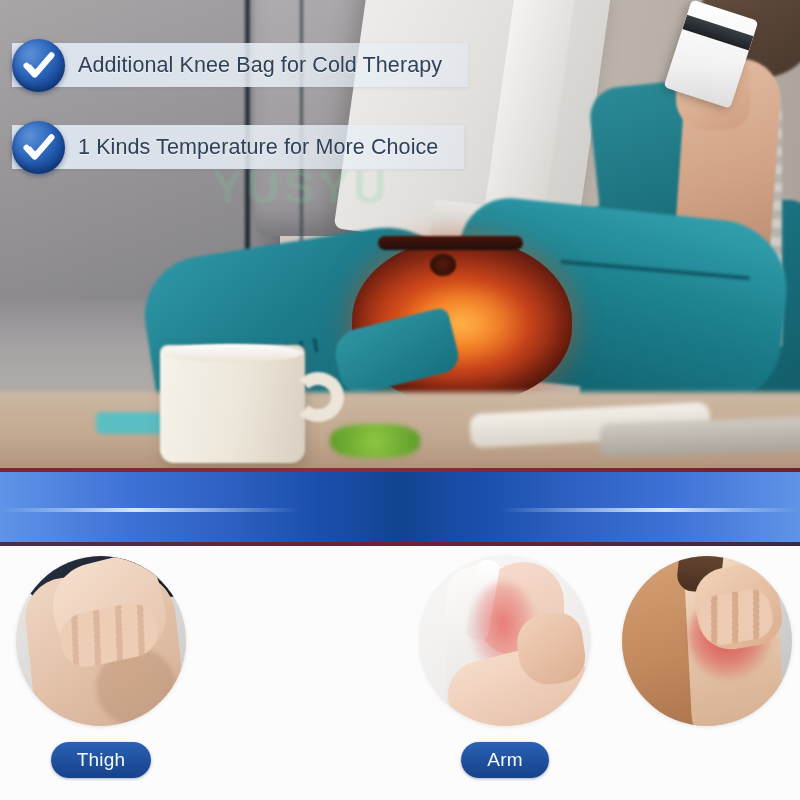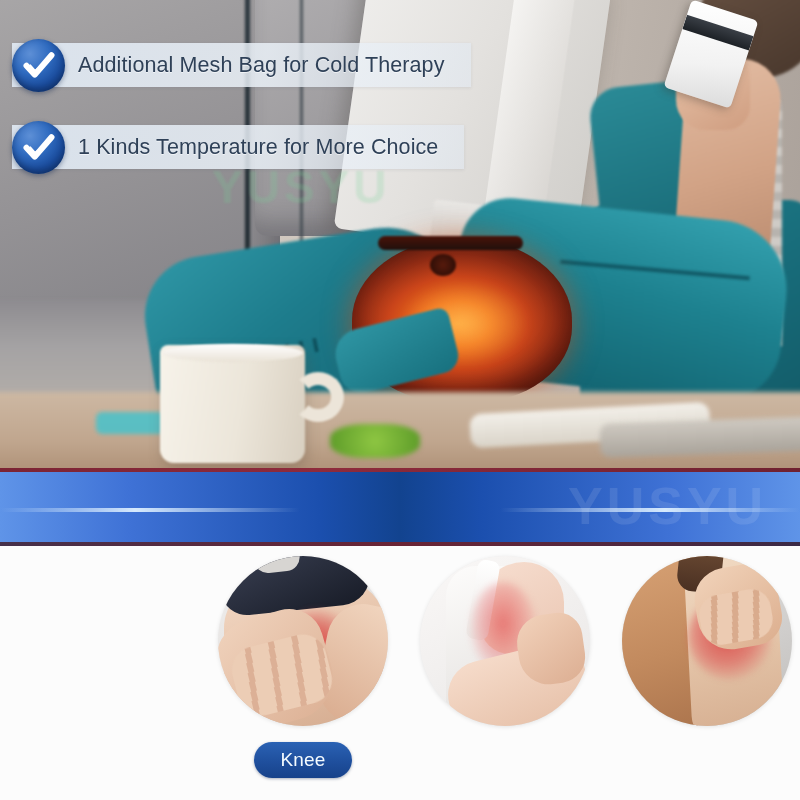--- a/index.html
+++ b/index.html
@@ -318,21 +318,21 @@
     <div class="mug-rim"></div>
     <div class="mug-handle"></div>
 
     <div class="watermark-hero">YUSYU</div>
   </div>
 
   <div class="bullets">
 
     <div class="bullet bullet-1">
       <div class="bar">
-        <span class="bar-text">Additional Mesh Bag for Cold Therapy</span>
+        <span class="bar-text">Additional Knee Bag for Cold Therapy</span>
       </div>
       <span class="check">
         <svg viewBox="0 0 36 36" aria-hidden="true">
           <path d="M6 18.5 L14 26 L30 7.5 L26.5 13 L14.2 21.5 L9.5 16.2 Z" fill="#ffffff"></path>
           <path d="M5.5 17.8 L13.8 26.6 L30.5 7.2" stroke="#ffffff" stroke-width="6" stroke-linecap="round" stroke-linejoin="round" fill="none"></path>
         </svg>
       </span>
     </div>
 
     <div class="bullet bullet-2">
@@ -345,53 +345,52 @@
           <path d="M5.5 17.8 L13.8 26.6 L30.5 7.2" stroke="#ffffff" stroke-width="6" stroke-linecap="round" stroke-linejoin="round" fill="none"></path>
         </svg>
       </span>
     </div>
 
   </div>
 
   <div class="banner">
     <div class="banner-line-top"></div>
     <div class="banner-body"></div>
-    <div class="watermark-banner">YUSYU</div>
     <div class="accent-l"></div>
     <div class="accent-r"></div>
     <div class="banner-line-bot"></div>
   </div>
 
   <div class="uses">
 
-
-    <div class="use u1">
+    <div class="use u0">
       <div class="thumb">
-        <div class="k-bg"></div>
-        <div class="k-leg"></div>
-        <div class="k-shorts"></div>
-        <div class="k-shorts-hl"></div>
-        <div class="k-pain"></div>
-        <div class="k-hand-r"></div>
-        <div class="k-hand-l"></div>
-        <div class="k-knuck"></div>
+        <div class="t-bg-thigh"></div>
+        <div class="t-shorts"></div>
+        <div class="t-shorts2"></div>
+        <div class="t-thigh"></div>
+        <div class="t-hair"></div>
+        <div class="t-hand"></div>
+        <div class="t-fingers"></div>
       </div>
-      <span class="pill">Knee</span>
-    </div>
+      <span class="pill">Thigh</span>
+    </div>
+
 
     <div class="use u2">
       <div class="thumb">
         <div class="a-bg"></div>
         <div class="a-torso"></div>
         <div class="a-shoulder"></div>
         <div class="a-strap"></div>
         <div class="a-pain"></div>
         <div class="a-forearm"></div>
         <div class="a-hand"></div>
       </div>
+      <span class="pill">Arm</span>
     </div>
 
     <div class="use u3">
       <div class="thumb">
         <div class="c-bg"></div>
         <div class="c-leg-back"></div>
         <div class="c-leg-front"></div>
         <div class="c-dark"></div>
         <div class="c-pain"></div>
         <div class="c-hand"></div>

